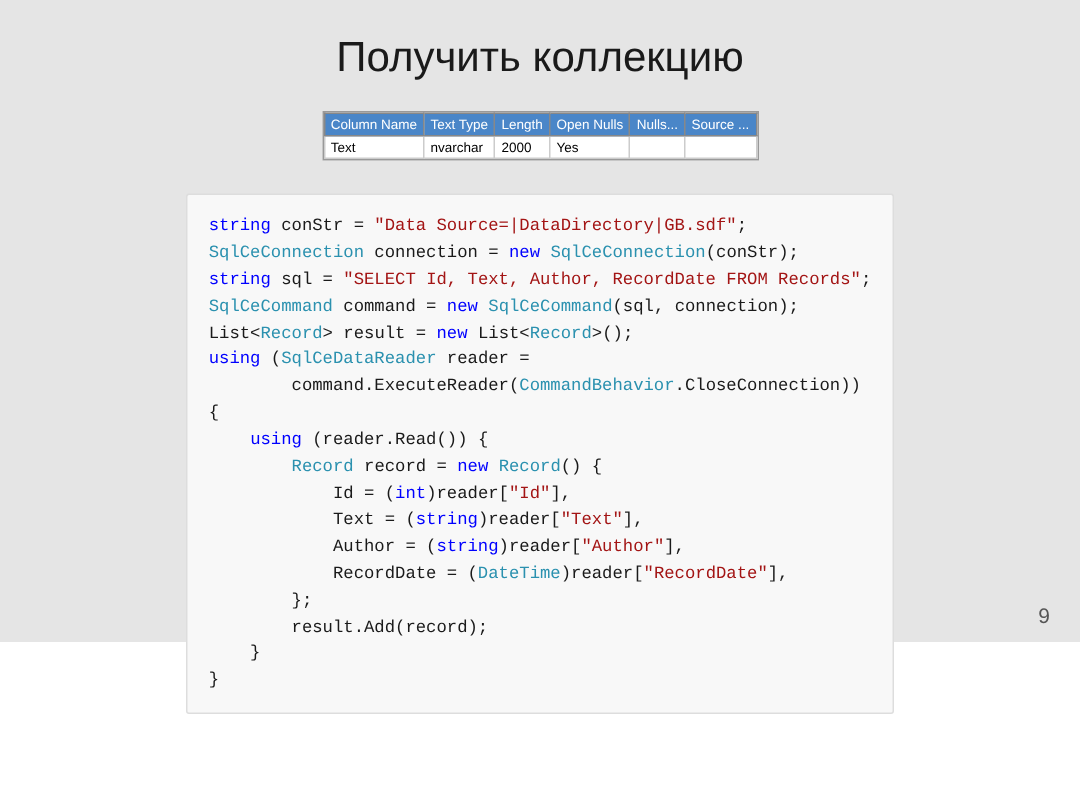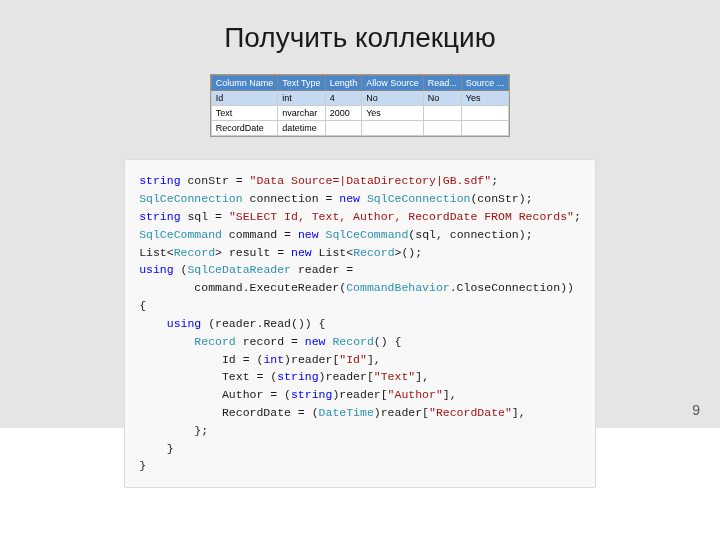--- a/index.html
+++ b/index.html
@@ -121,47 +121,31 @@
 
   <div class="content-area">
 
     <div class="db-table">
       <table>
         <thead>
           <tr>
             <th>Column Name</th>
             <th>Text Type</th>
             <th>Length</th>
-            <th>Allow Source</th>
-            <th>Read...</th>
+            <th>Open Nulls</th>
+            <th>Nulls...</th>
             <th>Source ...</th>
           </tr>
         </thead>
         <tbody>
-          <tr class="selected">
-            <td>Id</td>
-            <td>int</td>
-            <td>4</td>
-            <td>No</td>
-            <td>No</td>
-            <td>Yes</td>
-          </tr>
           <tr>
             <td>Text</td>
             <td>nvarchar</td>
             <td>2000</td>
             <td>Yes</td>
-            <td></td>
-            <td></td>
-          </tr>
-          <tr>
-            <td>RecordDate</td>
-            <td>datetime</td>
-            <td></td>
-            <td></td>
             <td></td>
             <td></td>
           </tr>
         </tbody>
       </table>
     </div>
 
     <div class="code-block">
 <span class="code-line"><span class="kw">string</span> conStr = <span class="str">"Data Source=|DataDirectory|GB.sdf"</span>;</span>
 <span class="code-line"><span class="type">SqlCeConnection</span> connection = <span class="kw">new</span> <span class="type">SqlCeConnection</span>(conStr);</span>
@@ -175,20 +159,21 @@
 <span class="code-line"><span class="kw">using</span> (<span class="type">SqlCeDataReader</span> reader =</span>
 <span class="code-line">        command.ExecuteReader(<span class="type">CommandBehavior</span>.CloseConnection))</span>
 <span class="code-line">{</span>
 <span class="code-line">    <span class="kw">using</span> (reader.Read()) {</span>
 <span class="code-line">        <span class="type">Record</span> record = <span class="kw">new</span> <span class="type">Record</span>() {</span>
 <span class="code-line">            Id = (<span class="kw">int</span>)reader[<span class="str">"Id"</span>],</span>
 <span class="code-line">            Text = (<span class="kw">string</span>)reader[<span class="str">"Text"</span>],</span>
 <span class="code-line">            Author = (<span class="kw">string</span>)reader[<span class="str">"Author"</span>],</span>
 <span class="code-line">            RecordDate = (<span class="type">DateTime</span>)reader[<span class="str">"RecordDate"</span>],</span>
 <span class="code-line">        };</span>
+<span class="code-line">        result.Add(record);</span>
 <span class="code-line">    }</span>
 <span class="code-line">}</span>
     </div>
 
   </div>
 
   <div class="page-num">9</div>
 
 </div>
 

